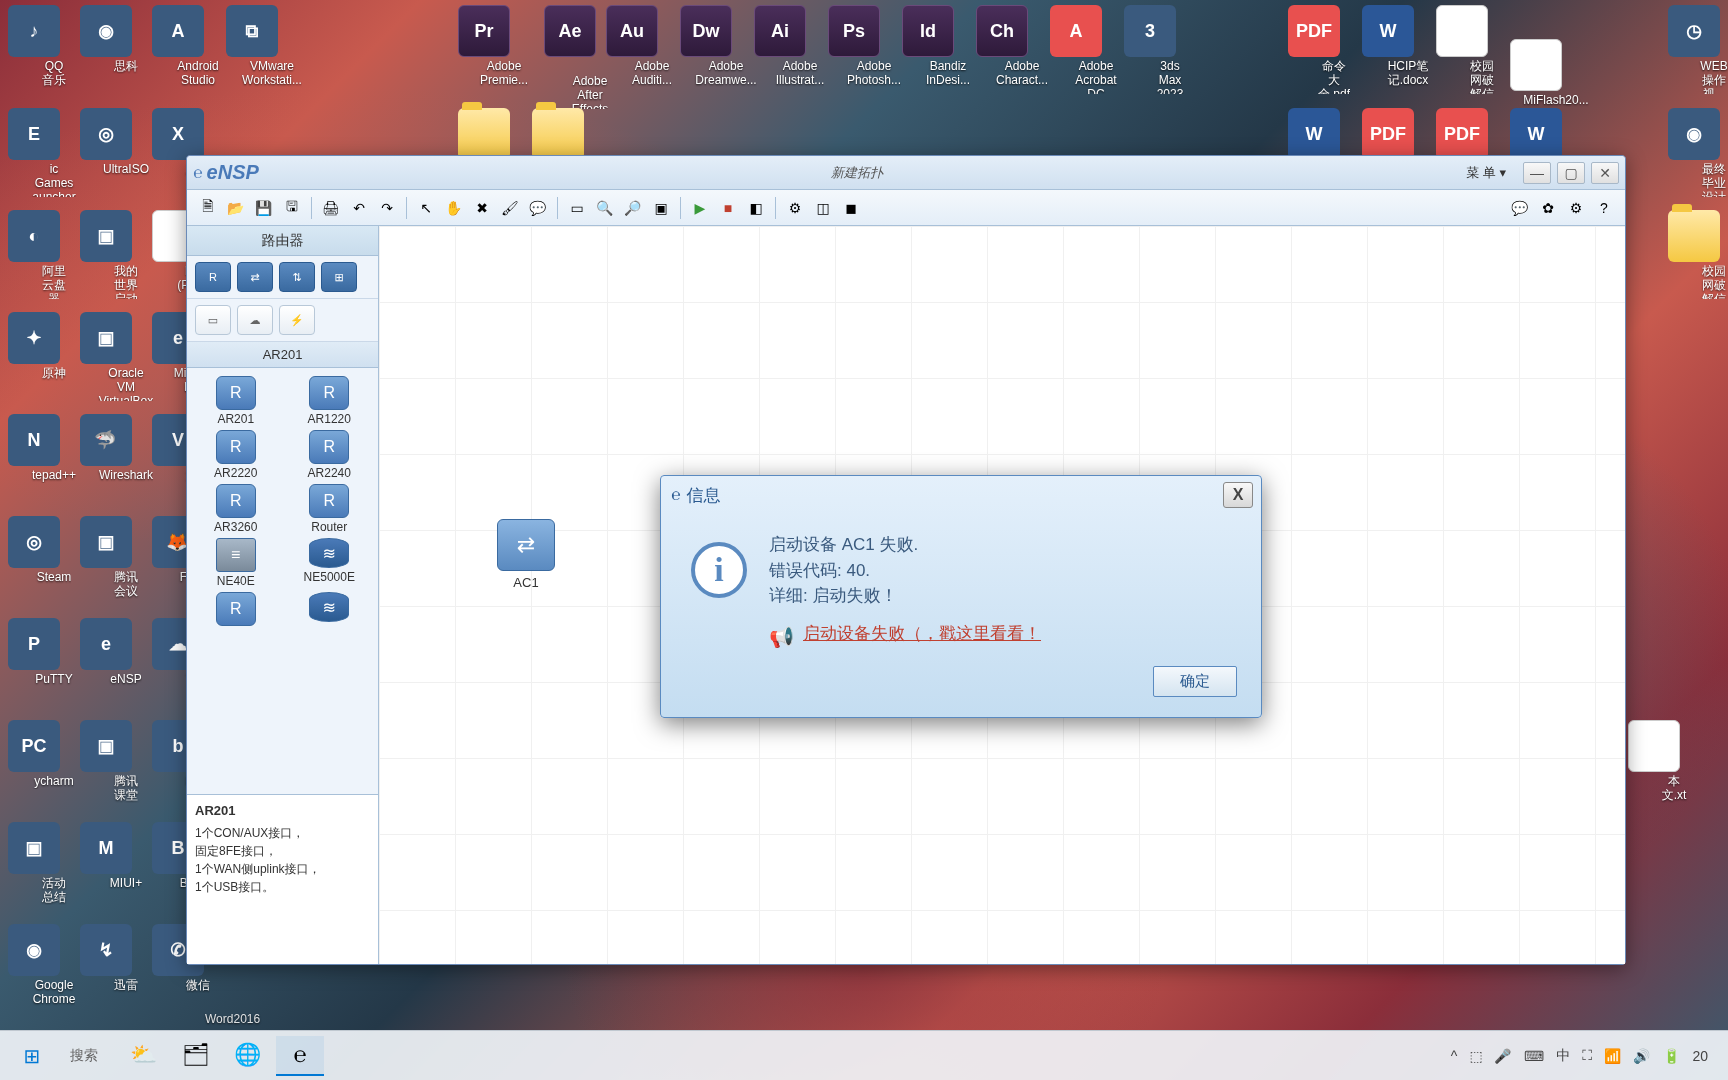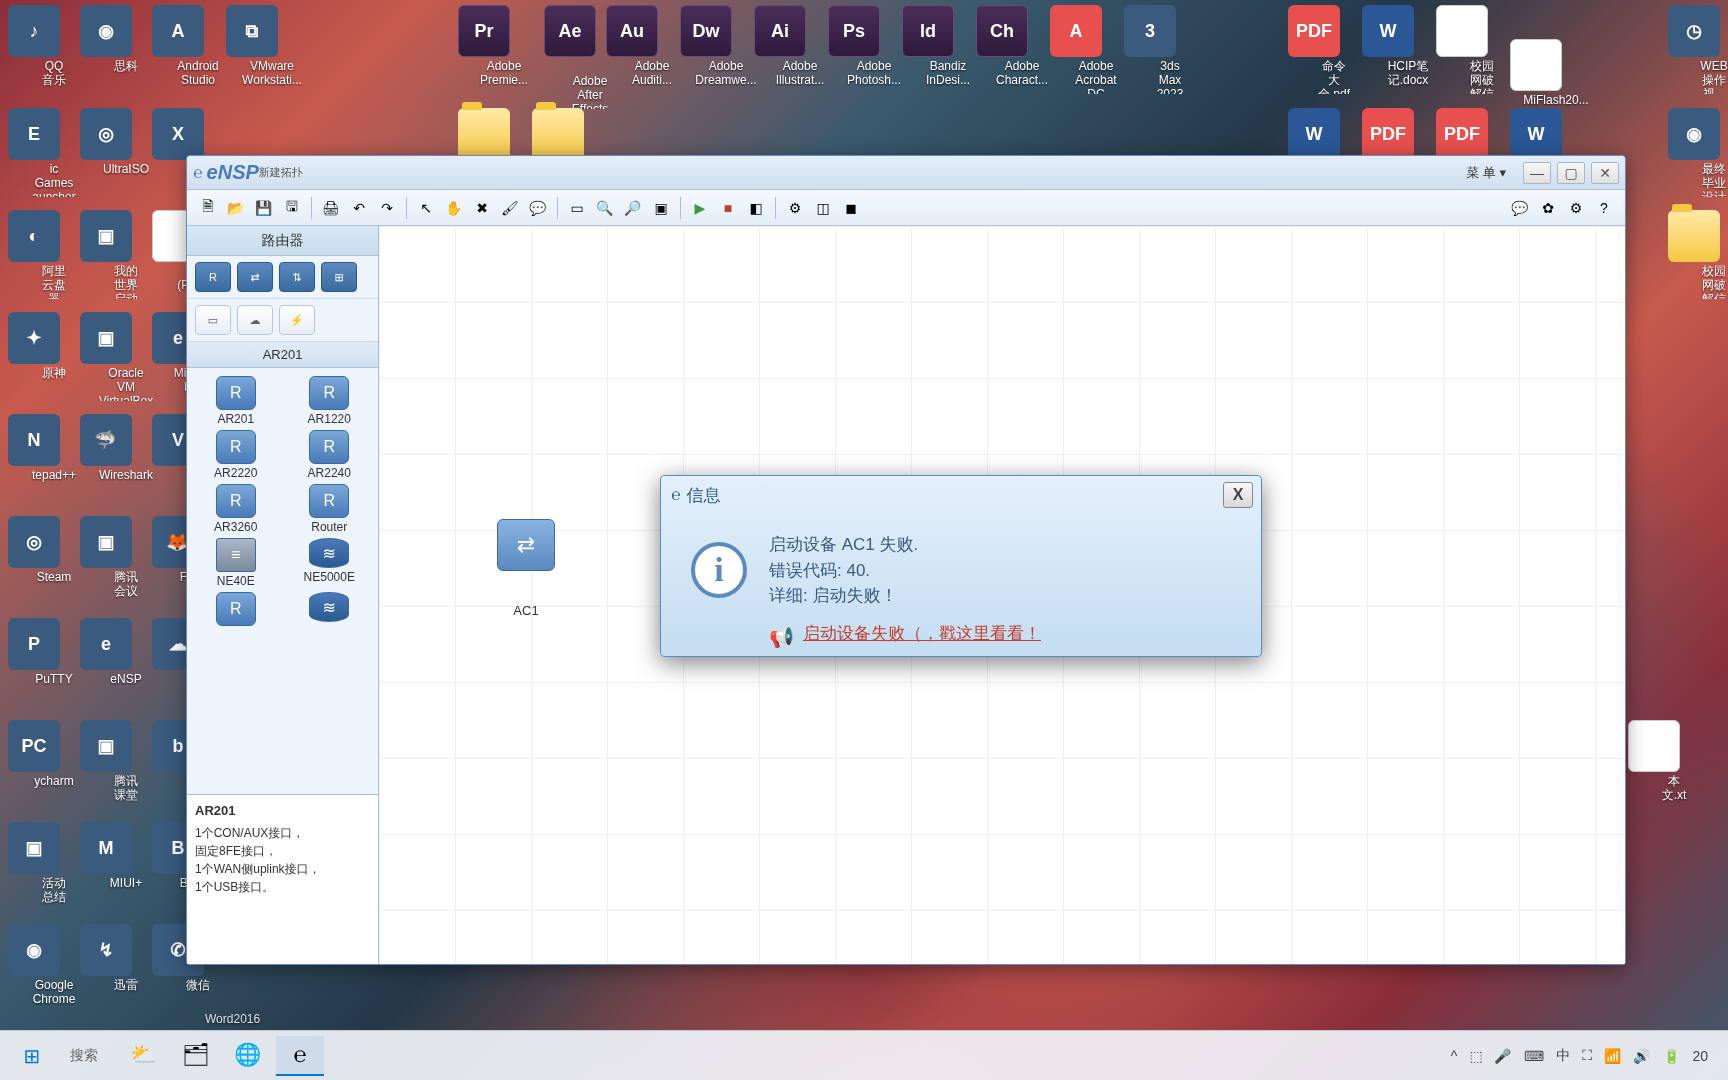--- a/index.html
+++ b/index.html
@@ -20,21 +20,21 @@
 .pdf { background:#e8504f; }
 .docx { background:#2b5797; }
 .txtf { background:#fff; border:1px solid #ccc; color:#666;font-family:Liberation Serif, serif; }
 .generic { background:#3a5a7e; }
 .circ { border-radius:50%; }
 
 .ensp { position:absolute; left:186px; top:155px; width:1440px; height:810px; background:#eef4fb; border:1px solid #6a8ab8; border-radius:4px; box-shadow:0 4px 20px rgba(0,0,0,.4); display:flex; flex-direction:column; }
 .ensp-titlebar { height:34px; background:linear-gradient(#e4eef8,#d0e0f0); border-bottom:1px solid #a8c0d8; display:flex; align-items:center; padding:0 6px; border-radius:4px 4px 0 0; }
 .ensp-logo { display:flex; align-items:center; gap:4px; font-size:20px; font-weight:bold; color:#4a7ab8; font-style:italic; }
 .ensp-logo .e { font-size:16px; }
-.win-title-center { flex:1; text-align:left; font-size:11px; color:#555; }
+.win-title-center { flex:1; text-align:center; font-size:13px; color:#555;font-style:italic; }
 .win-menu { display:flex; align-items:center; gap:4px; }
 .menu-btn { padding:3px 10px; font-size:13px; color:#333; border:1px solid transparent; cursor:pointer; border-radius:2px; }
 .win-ctrl { width:28px; height:22px; display:flex; align-items:center; justify-content:center; font-size:14px; color:#555; cursor:pointer; border:1px solid #a8b8c8; background:linear-gradient(#f8f8f8,#e0e0e0); margin-left:2px; border-radius:2px; }
 .toolbar { height:36px; background:linear-gradient(#f4f8fc,#e4eef8); border-bottom:1px solid #a8c0d8; display:flex; align-items:center; padding:0 8px; gap:2px; }
 .tbtn { width:26px; height:26px; display:flex; align-items:center; justify-content:center; border:1px solid transparent; border-radius:3px; cursor:pointer; font-size:14px; }
 .tb-sep { width:1px; height:22px; background:#a8c0d8; margin:0 4px; }
 .tb-spacer { flex:1; }
 .ensp-body { flex:1; display:flex; overflow:hidden; }
 .sidebar { width:192px; background:#eef4fb; border-right:1px solid #a8c0d8; display:flex; flex-direction:column; }
 .side-head { height:30px; background:linear-gradient(#d8e8f4,#c8dcec); border-bottom:1px solid #a8c0d8; display:flex; align-items:center; justify-content:center; font-size:14px; color:#333; }
@@ -50,21 +50,21 @@
 .dev-lbl { font-size:12px; color:#333; }
 .info-pane { height:170px; border-top:1px solid #a8c0d8; background:#fff; padding:8px; font-size:13px; color:#333; overflow:auto; position:relative; }
 .info-pane .tip { position:absolute; left:12px; top:-10px; width:0; height:0; border:8px solid transparent; border-bottom-color:#fff; }
 .info-pane .t { font-weight:bold; margin-bottom:6px; }
 .info-pane .d { font-size:12px; line-height:1.5; }
 .canvas { flex:1; background:#fff; position:relative; overflow:auto;
   background-image:linear-gradient(#f0f0f0 1px,transparent 1px),linear-gradient(90deg,#f0f0f0 1px,transparent 1px);
   background-size:76px 76px; }
 .canvas-node { position:absolute; display:flex; flex-direction:column; align-items:center; gap:4px; }
 .canvas-node .nicon { width:58px; height:52px; background:linear-gradient(#8ab4e0,#5a8ac0); border:1px solid #3a6aa0; border-radius:6px; display:flex; align-items:center; justify-content:center; color:#fff; font-size:22px; }
-.canvas-node .nlbl { font-size:13px; color:#333;margin-top:28px; }
+.canvas-node .nlbl { font-size:13px; color:#333; }
 .statusbar { height:26px; background:linear-gradient(#e4eef8,#d0e0f0); border-top:1px solid #a8c0d8; display:flex; align-items:center; padding:0 10px; font-size:13px; color:#333; }
 .statusbar .right { margin-left:auto; color:#2a5a90; text-decoration:underline; cursor:pointer; }
 
 .dialog { position:absolute; left:660px; top:475px; width:602px; background:linear-gradient(#e4f0fb,#c4ddf1); border:1px solid #5a8ac0; border-radius:4px; box-shadow:0 6px 24px rgba(0,0,0,.5); }
 .dlg-title { height:38px; display:flex; align-items:center; padding:0 10px; font-size:17px; color:#2a5a90; font-weight:500; }
 .dlg-title .icon { margin-right:6px; font-size:16px; }
 .dlg-close { position:absolute; right:8px; top:6px; width:30px; height:26px; background:linear-gradient(#f8f8f8,#d8d8d8); border:1px solid #888; border-radius:3px; display:flex; align-items:center; justify-content:center; font-weight:bold; font-size:16px; color:#444; cursor:pointer; }
 .dlg-body { display:flex; padding:18px 20px 10px 30px; gap:22px; align-items:flex-start; }
 .dlg-iicon { width:56px; height:56px; border-radius:50%; border:4px solid #5a8ac0; display:flex; align-items:center; justify-content:center; font-size:34px; font-weight:bold; color:#5a8ac0; font-family:Georgia,serif; background:#fff; margin-top:10px; }
 .dlg-text { flex:1; font-size:17px; color:#3a5a7e; line-height:1.5; }
@@ -449,20 +449,23 @@
           <div>启动设备 AC1 失败.</div>
           <div>错误代码: 40.</div>
           <div>详细: 启动失败！</div>
         </div>
       <div class="dlg-link">
         <span class="horn">📢</span>
         <a href="#">启动设备失败（，戳这里看看！</a>
       </div>
     </div>
   </div>
+  <div class="dlg-btns">
+    <button class="dlg-ok">确定</button>
+  </div>
 </div>
 
 <div class="word-remnant">Word2016</div>
 
 <div class="taskbar">
   <div class="start">⊞</div>
   <div class="search-box">
       <span>搜索</span>
     </div>
   <div class="task-app">⛅</div>

